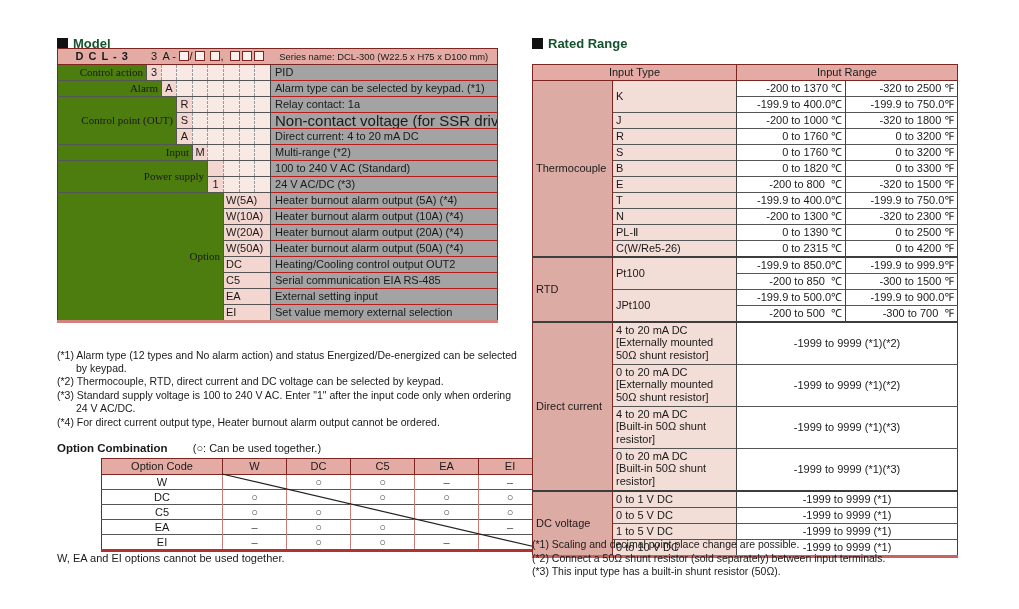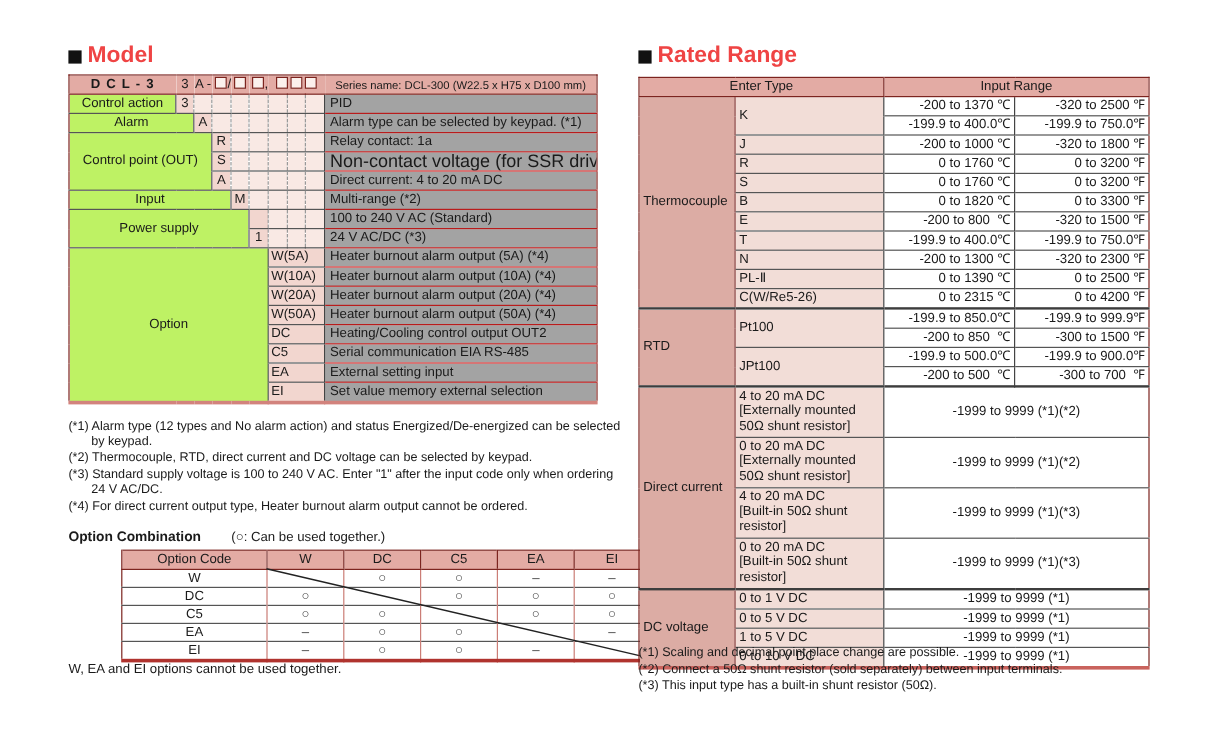--- a/index.html
+++ b/index.html
@@ -1,28 +1,28 @@
 <!DOCTYPE html>
 <html><head>
 <meta charset="utf-8">
 <style>
   html,body{margin:0;padding:0;width:1019px;height:609px;background:#ffffff;overflow:hidden;
     font-family:"Liberation Sans", sans-serif;color:#1a1a1a;}
   .abs{position:absolute;}
-  .sec-title{font-size:19px;font-weight:bold;color:#ef4444;display:flex;align-items:center;}
+  .sec-title{font-size:13px;font-weight:bold;color:#14532d;display:flex;align-items:center;}
   .bullet{display:inline-block;width:11px;height:11px;background:#111;margin-right:5px;}
   table{border-collapse:collapse;table-layout:fixed;font-size:11px;color:#1a1a1a;}
   td{padding:0 3px;height:15px;line-height:13px;overflow:hidden;}
 
   
   #model-table{width:440px;border:1px solid #7c241f;border-bottom:3px solid #d2837d;}
   #model-table tr.hdr td{background:#e3aba4;border-bottom:1px solid #7c241f;text-align:center;padding:0 1px;white-space:nowrap;}
   #model-table td.prefix{letter-spacing:1px;font-weight:bold;}
   #model-table td.series{font-size:9.4px;text-align:left;padding:0 3px;}
-  #model-table td.lbl{background:#bef264;border-top:1px solid #555;text-align:center;}
+  #model-table td.lbl{background:#4d7c0f;border-top:1px solid #555;text-align:right;font-family:Liberation Serif, serif;}
   #model-table td.code{background:#f2d6cf;border-top:1px solid #555;border-left:1px solid #555;text-align:center;padding:0 1px;}
   #model-table td.codeL{text-align:left;padding:0 2px;}
   #model-table td.emp{background:#f9e9e4;border-top:1px solid #555;border-left:1px dashed #999;}
   #model-table td.desc{background:#a3a3a3;border-top:1px solid #b91c1c;border-left:1px solid #444;padding:0 4px;white-space:nowrap;}
   #model-table td.small{font-size:15px;text-align:right;}
   .box{display:inline-block;width:8px;height:8px;border:1px solid #7c241f;background:#fbf0ec;vertical-align:-1px;margin:0 1px;}
 
   
   .fnotes{font-size:10.5px;line-height:12.7px;width:462px;}
   .fn{padding-left:19px;text-indent:-19px;margin-bottom:1px;}
@@ -53,21 +53,21 @@
   #rated-table td.tall span{display:block;line-height:12.4px;}
 </style>
 </head>
 <body>
 
 <div class="abs sec-title" style="left:57px;top:36px;">
   <span class="bullet"></span>
   <span>Model</span>
 </div>
 
-<table id="model-table" class="abs" style="left:57px;top:62px;">
+<table id="model-table" class="abs" style="left:57px;top:48px;">
   <colgroup>
     <col style="width:89px">
       <col style="width:15px">
       <col style="width:15px">
       <col style="width:16px">
     <col style="width:15px">
       <col style="width:16px">
       <col style="width:16px">
       <col style="width:15px">
     <col style="width:16px">
@@ -282,21 +282,21 @@
 
 <table id="rated-table" class="abs" style="left:532px;top:64px;">
   <colgroup>
     <col style="width:80px">
       <col style="width:124px">
       <col style="width:109px">
       <col style="width:112px">
   </colgroup>
   <tbody>
       <tr class="hdr">
-    <td colspan="2">Enter Type</td>
+    <td colspan="2">Input Type</td>
     <td colspan="2" class="rh2">Input Range</td>
   </tr>
   <tr>
     <td class="grp" rowspan="11">Thermocouple</td>
     <td class="sub submid" rowspan="2">K</td>
     <td class="rc">-200 to 1370 ℃</td>
     <td class="rc">-320 to 2500 ℉</td>
   </tr>
   <tr>
     <td class="rc">-199.9 to 400.0℃</td>

